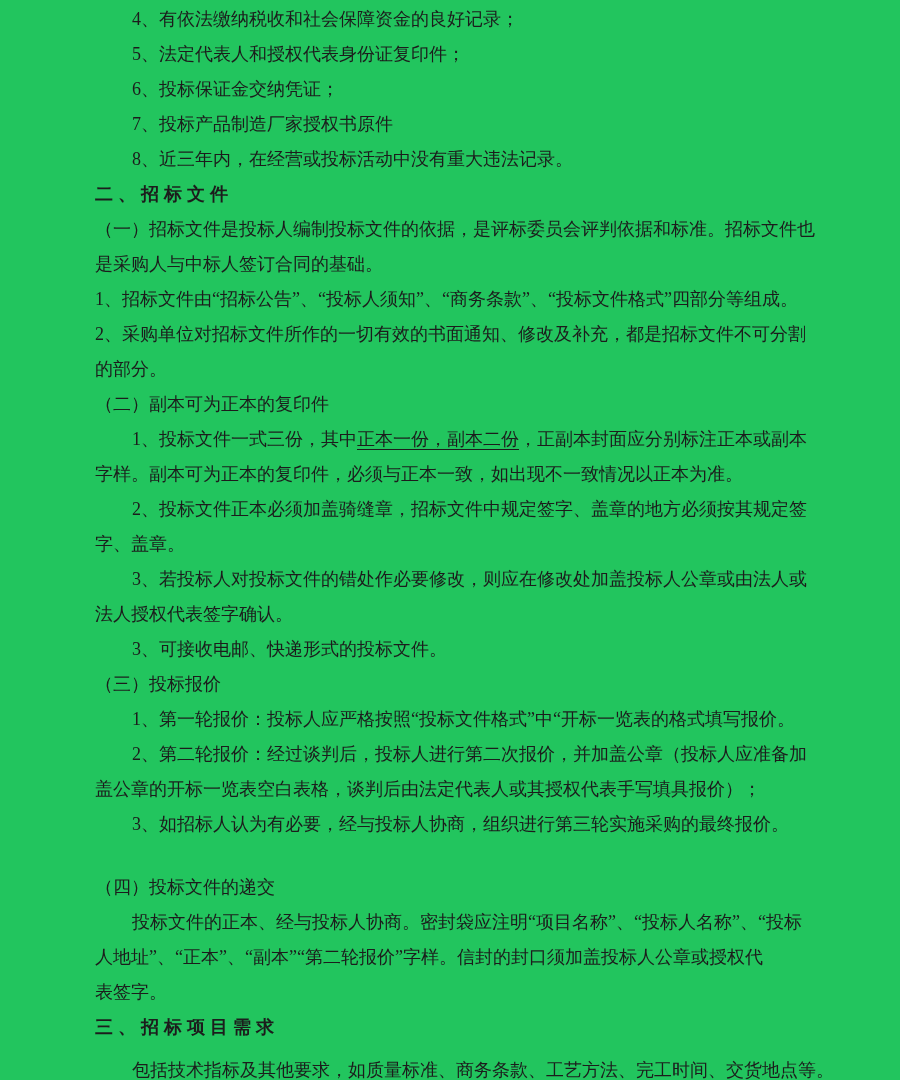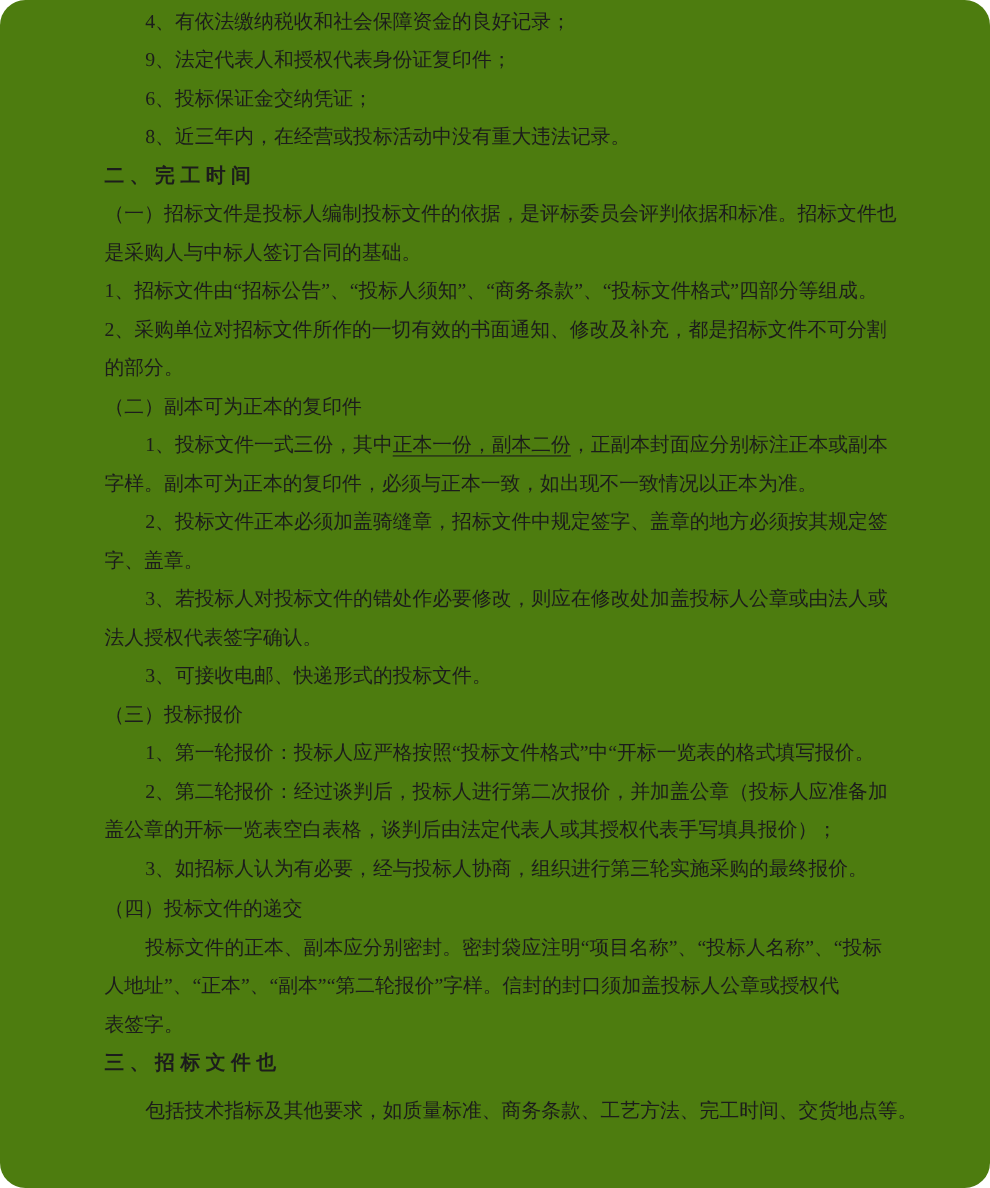--- a/index.html
+++ b/index.html
@@ -7,22 +7,21 @@
     padding: 0;
     width: 900px;
     height: 1080px;
     background: #ffffff;
     overflow: hidden;
   }
   .page {
     position: relative;
     width: 900px;
     height: 1080px;
-    background: #4d7c0f;
-    border-radius: 23px;
+    background: #22c55e;
   }
   .doc {
     position: absolute;
     left: 95px;
     top: 2px;
     width: 745px;
     font-family: "Liberation Serif", "DejaVu Serif", serif;
     font-size: 18px;
     color: #1c1c1c;
   }
@@ -38,42 +37,43 @@
     text-decoration: underline;
     text-underline-offset: 4px;
   }
 </style>
 </head>
 <body>
 
 <div class="page">
   <div class="doc" style="color: rgb(28, 28, 28);">
       <div class="line indent"><span>4、有依法缴纳税收和社会保障资金的良好记录；</span></div>
-      <div class="line indent"><span>9、法定代表人和授权代表身份证复印件；</span></div>
+      <div class="line indent"><span>5、法定代表人和授权代表身份证复印件；</span></div>
       <div class="line indent"><span>6、投标保证金交纳凭证；</span></div>
+      <div class="line indent"><span>7、投标产品制造厂家授权书原件</span></div>
       <div class="line indent"><span>8、近三年内，在经营或投标活动中没有重大违法记录。</span></div>
-      <div class="line bold spaced"><span>二、完工时间</span></div>
+      <div class="line bold spaced"><span>二、招标文件</span></div>
       <div class="line"><span>（一）招标文件是投标人编制投标文件的依据，是评标委员会评判依据和标准。招标文件也</span></div>
       <div class="line"><span>是采购人与中标人签订合同的基础。</span></div>
       <div class="line"><span>1、招标文件由“招标公告”、“投标人须知”、“商务条款”、“投标文件格式”四部分等组成。</span></div>
       <div class="line"><span>2、采购单位对招标文件所作的一切有效的书面通知、修改及补充，都是招标文件不可分割</span></div>
       <div class="line"><span>的部分。</span></div>
       <div class="line"><span>（二）副本可为正本的复印件</span></div>
       <div class="line indent"><span>1、投标文件一式三份，其中</span><span class="u">正本一份，副本二份</span><span>，正副本封面应分别标注正本或副本</span></div>
       <div class="line"><span>字样。副本可为正本的复印件，必须与正本一致，如出现不一致情况以正本为准。</span></div>
       <div class="line indent"><span>2、投标文件正本必须加盖骑缝章，招标文件中规定签字、盖章的地方必须按其规定签</span></div>
       <div class="line"><span>字、盖章。</span></div>
       <div class="line indent"><span>3、若投标人对投标文件的错处作必要修改，则应在修改处加盖投标人公章或由法人或</span></div>
       <div class="line"><span>法人授权代表签字确认。</span></div>
       <div class="line indent"><span>3、可接收电邮、快递形式的投标文件。</span></div>
       <div class="line"><span>（三）投标报价</span></div>
       <div class="line indent"><span>1、第一轮报价：投标人应严格按照“投标文件格式”中“开标一览表的格式填写报价。</span></div>
       <div class="line indent"><span>2、第二轮报价：经过谈判后，投标人进行第二次报价，并加盖公章（投标人应准备加</span></div>
       <div class="line"><span>盖公章的开标一览表空白表格，谈判后由法定代表人或其授权代表手写填具报价）；</span></div>
       <div class="line indent"><span>3、如招标人认为有必要，经与投标人协商，组织进行第三轮实施采购的最终报价。</span></div>
-      <div class="line" style="margin-top: 2px;"><span>（四）投标文件的递交</span></div>
-      <div class="line indent"><span>投标文件的正本、副本应分别密封。密封袋应注明“项目名称”、“投标人名称”、“投标</span></div>
+      <div class="line" style="margin-top: 28px;"><span>（四）投标文件的递交</span></div>
+      <div class="line indent"><span>投标文件的正本、经与投标人协商。密封袋应注明“项目名称”、“投标人名称”、“投标</span></div>
       <div class="line"><span>人地址”、“正本”、“副本”“第二轮报价”字样。信封的封口须加盖投标人公章或授权代</span></div>
       <div class="line"><span>表签字。</span></div>
-      <div class="line bold spaced"><span>三、招标文件也</span></div>
+      <div class="line bold spaced"><span>三、招标项目需求</span></div>
       <div class="line indent" style="margin-top: 8px;"><span>包括技术指标及其他要求，如质量标准、商务条款、工艺方法、完工时间、交货地点等。</span></div>
     </div>
 </div>
 
 </body></html>

